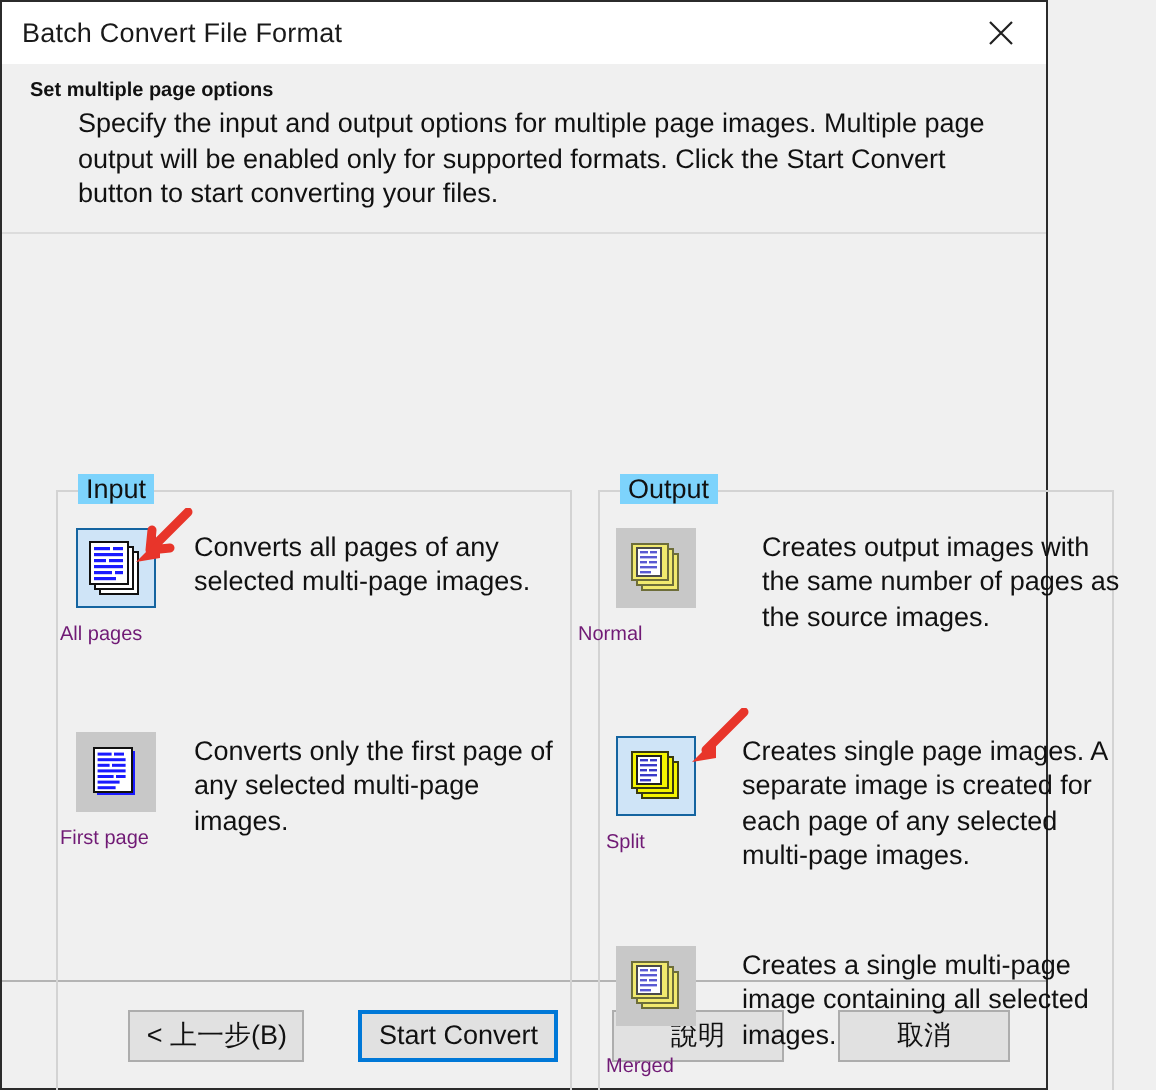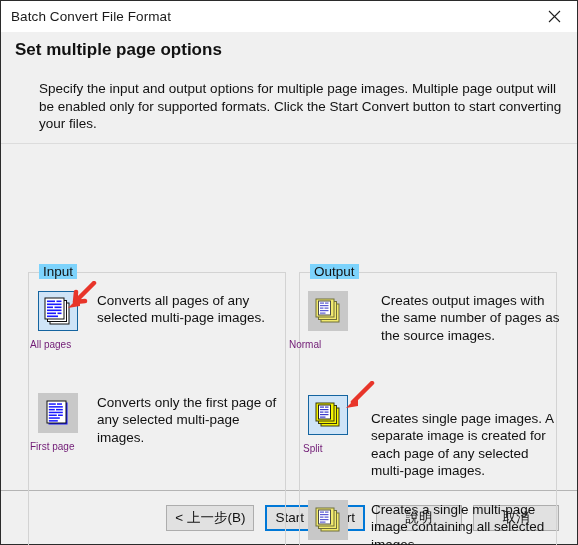--- a/index.html
+++ b/index.html
@@ -9,21 +9,21 @@
   body {
     width: 578px;
     height: 545px;
     background: #f0f0f0;
     font-family: "Liberation Sans", "DejaVu Sans", sans-serif;
     color: #000;
     overflow: hidden;
   }
   .dialog {
     position: relative;
-    width: 578px;
+    width: 524px;
     height: 545px;
     box-sizing: border-box;
     border: 1px solid #2b2b2b;
     background: #f0f0f0;
     display: flex;
     flex-direction: column;
   }
   
   .titlebar {
     height: 31px;
@@ -54,23 +54,23 @@
   .close-btn svg { display: block; }
 
   
   .header {
     background: #f0f0f0;
     padding: 8px 0 10px 0;
     flex: 0 0 auto;
     border-bottom: 1px solid #dcdcdc;
   }
   .header-title {
-    font-size: 17px;
+    font-size: 10px;
     font-weight: bold;
-    margin: 0 0 20px 14px;
+    margin: 0 0 2px 14px;
     color: #111;
   }
   .header-desc {
     font-size: 13.5px;
     margin: 0 14px 0 38px;
     line-height: 17.5px;
     color: #111;
   }
 
   
@@ -147,21 +147,21 @@
     background: #f0f0f0;
     display: flex;
     align-items: center;
     justify-content: flex-end;
     padding-right: 18px;
     box-sizing: border-box;
   }
   .btn {
     height: 26px;
     min-width: 86px;
-    margin-left: 11px;
+    margin-left: 27px;
     background: #e1e1e1;
     border: 1px solid #adadad;
     font-family: "Liberation Sans", "DejaVu Sans", sans-serif;
     font-size: 13.5px;
     color: #111;
     display: inline-flex;
     align-items: center;
     justify-content: center;
     box-sizing: border-box;
     cursor: default;
@@ -286,21 +286,21 @@
               <rect x="12" y="6.5" width="3.5" height="1.2"></rect>
             <rect x="7" y="9" width="8.5" height="1.2"></rect>
             <rect x="7" y="11.5" width="3.5" height="1.2"></rect>
               <rect x="11.5" y="11.5" width="4" height="1.2"></rect>
             <rect x="7" y="14" width="8.5" height="1.2"></rect>
             <rect x="7" y="16.5" width="5.5" height="1.2"></rect>
           </g>
         </svg>
       </div>
       <div class="opt-label" style="left:302px; top:299px;">Split</div>
-      <div class="opt-desc" style="left:370px; top:266px; width:186px;">Creates single page images. A separate image is created for each page of any selected multi-page images.</div>
+      <div class="opt-desc" style="left:370px; top:250px; width:186px;">Creates single page images. A separate image is created for each page of any selected multi-page images.</div>
       <svg class="arrow" style="left:340px; top:237px;" width="34" height="30" viewBox="0 0 34 30">
         <path d="M31,2 L12,21" stroke="#e8352a" stroke-width="4.5" fill="none" stroke-linecap="round"></path>
         <path d="M5,27 L17,15 L17,25 Z" fill="#e8352a"></path>
       </svg>
     </div>
 
     <div class="option">
       <div class="opt-icon unselected" style="left:307px; top:356px;">
         <svg width="30" height="30" viewBox="0 0 30 30">
           <rect x="8" y="8" width="18" height="18" fill="#f2ea6e" stroke="#6e6e3a" stroke-width="1"></rect>

